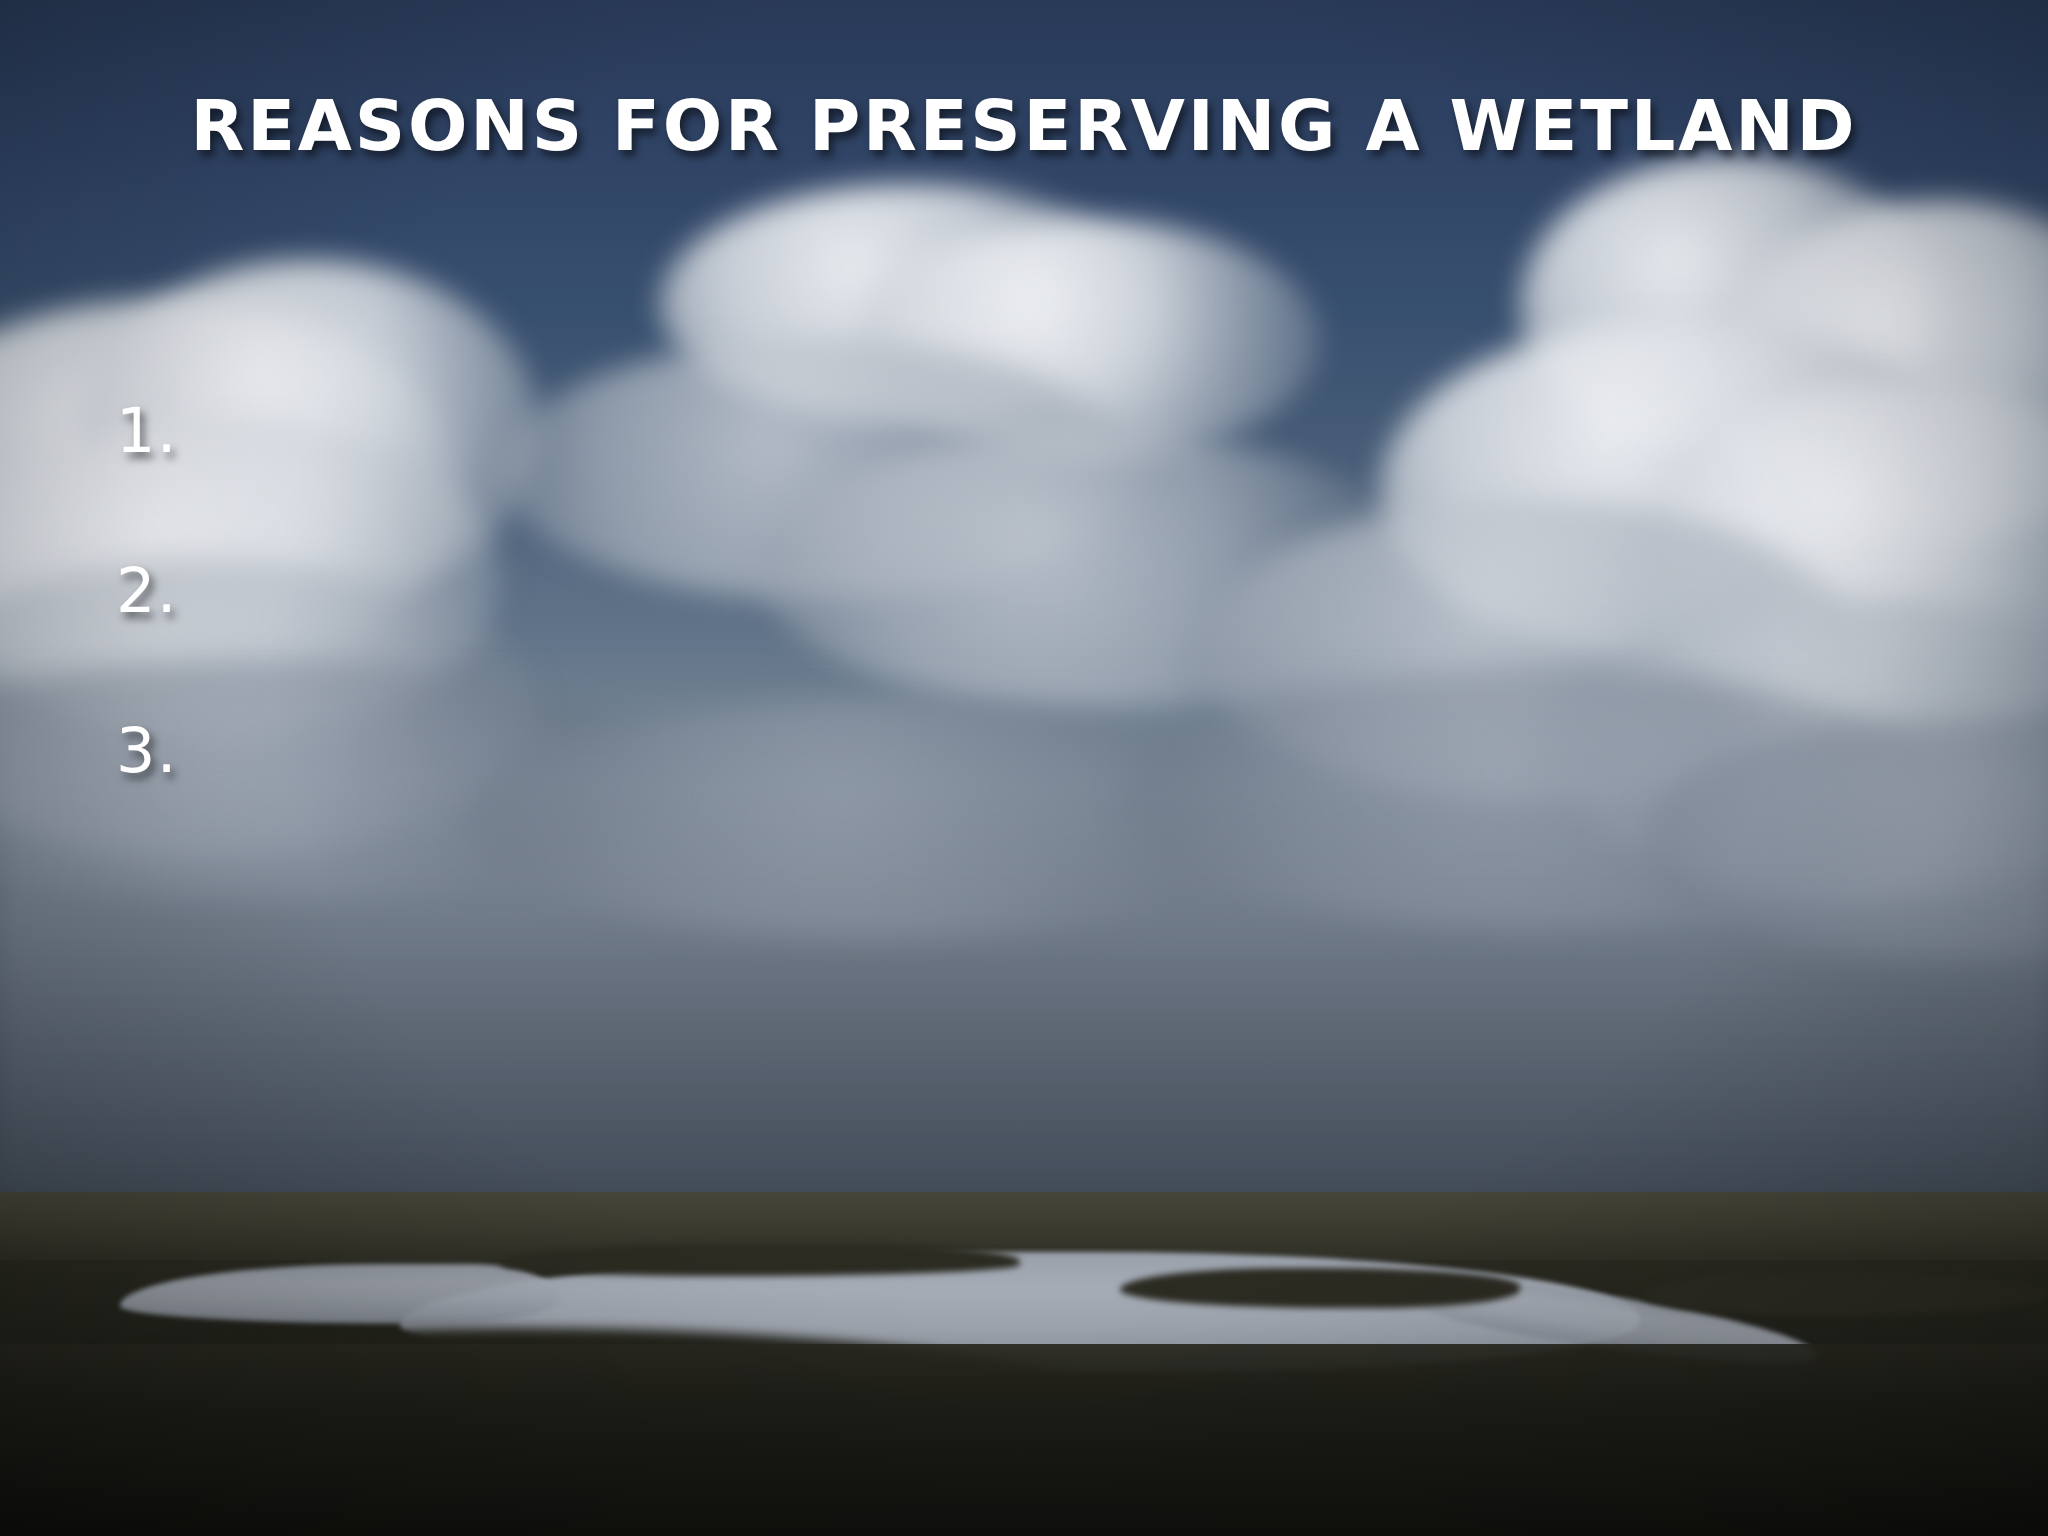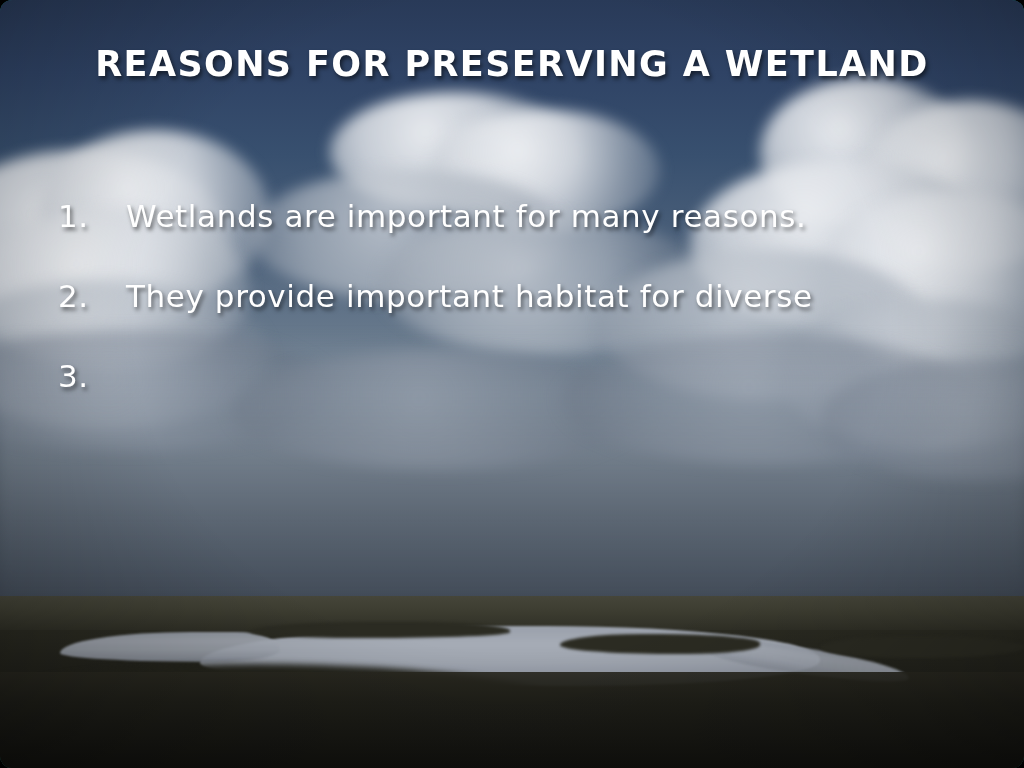--- a/index.html
+++ b/index.html
@@ -7,21 +7,20 @@
     padding: 0;
     background: #000;
   }
   #slide {
     position: relative;
     width: 1024px;
     height: 768px;
     overflow: hidden;
     font-family: "DejaVu Sans", sans-serif;
     background: #0f766e;
-    border-radius: 12px;
   }
 
   
   .sky {
     position: absolute;
     left: 0; top: 0;
     width: 1024px;
     height: 600px;
     background: linear-gradient(180deg,
         #2b3c5b 0%,
@@ -265,26 +264,24 @@
   <div class="vignette"></div>
 
   <div class="text-layer">
 
     <div class="slide-title">REASONS FOR PRESERVING A WETLAND</div>
 
     <ul class="body-list">
 
       <li class="body-item">
         <span class="item-number">1.</span>
-        <span class="item-text">Wetlands are important for many reasons.</span>
       </li>
 
       <li class="body-item">
         <span class="item-number">2.</span>
-        <span class="item-text">They provide important habitat for diverse</span>
       </li>
 
       <li class="body-item">
         <span class="item-number">3.</span>
       </li>
 
     </ul>
   </div>
 
 </div>

